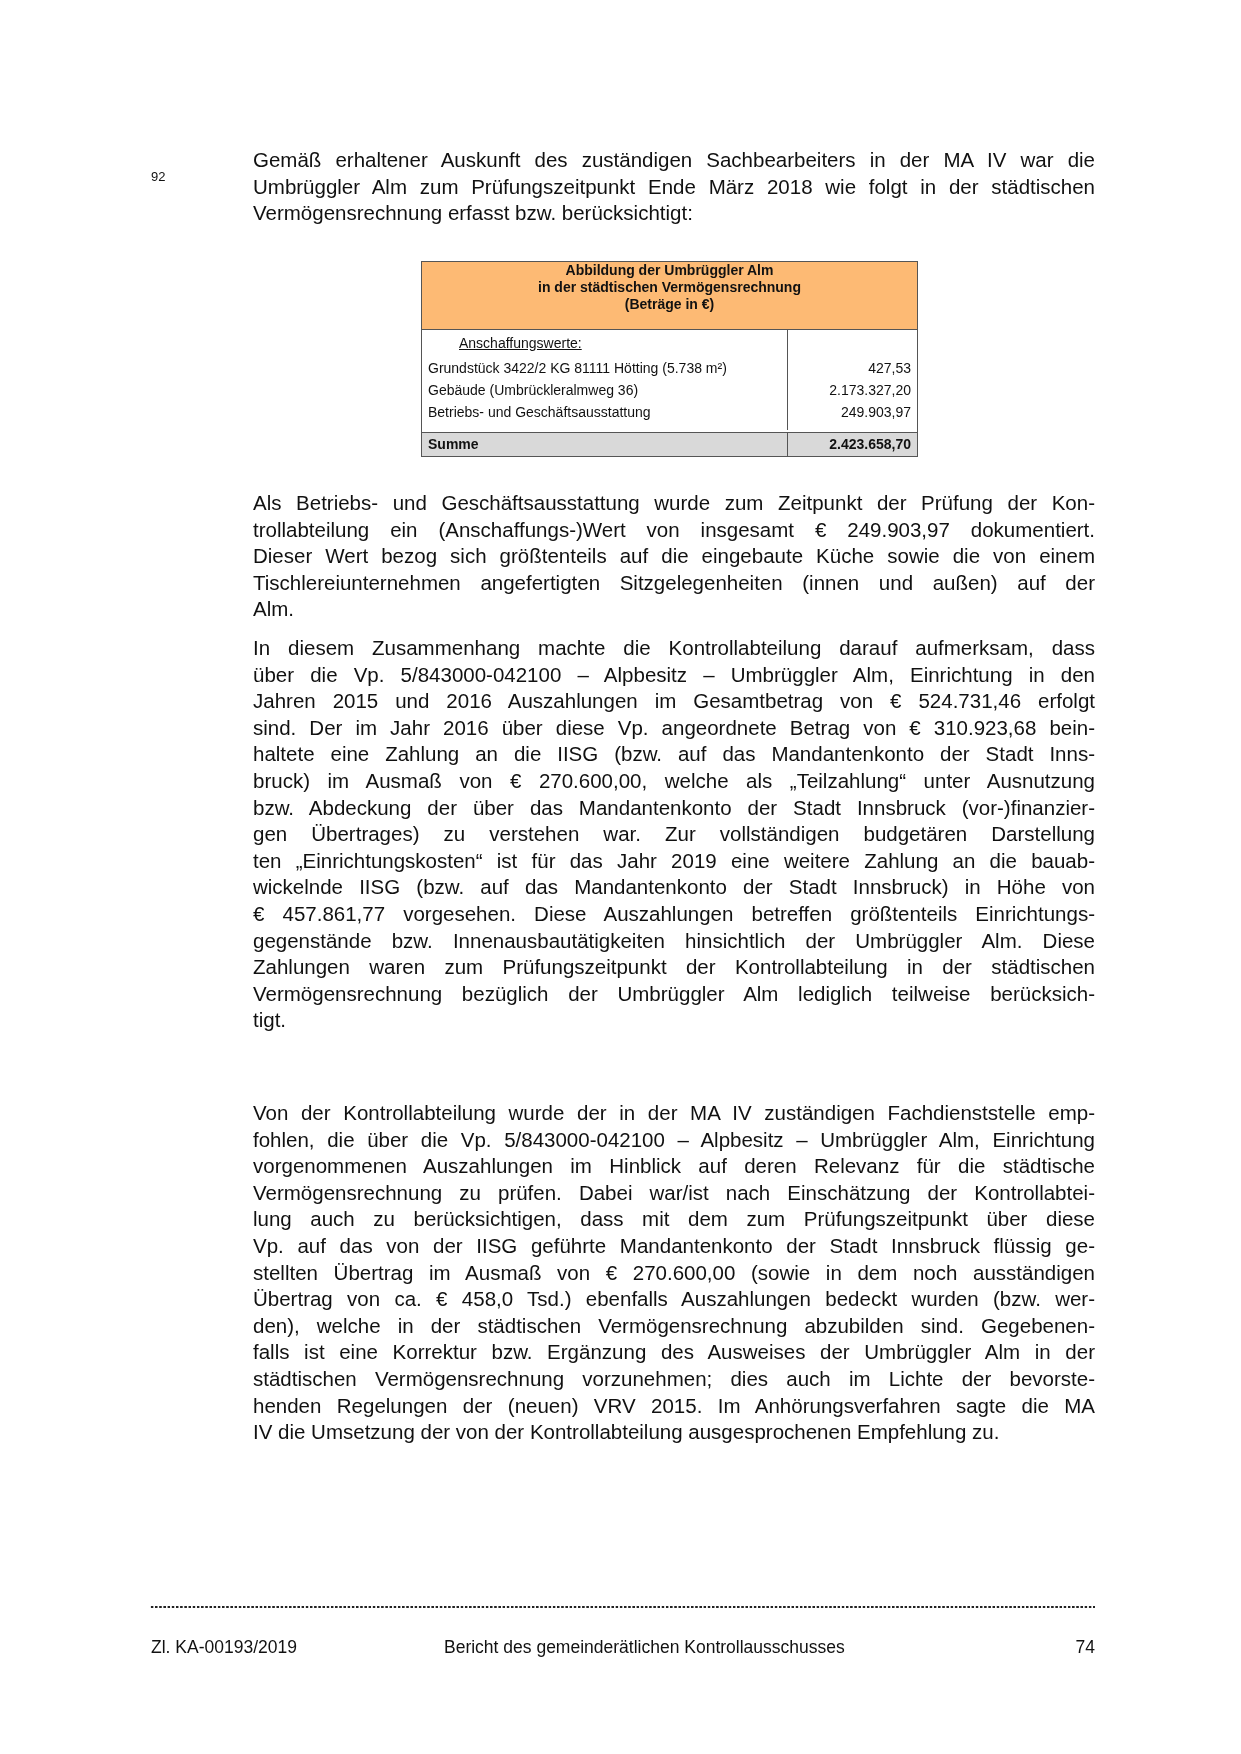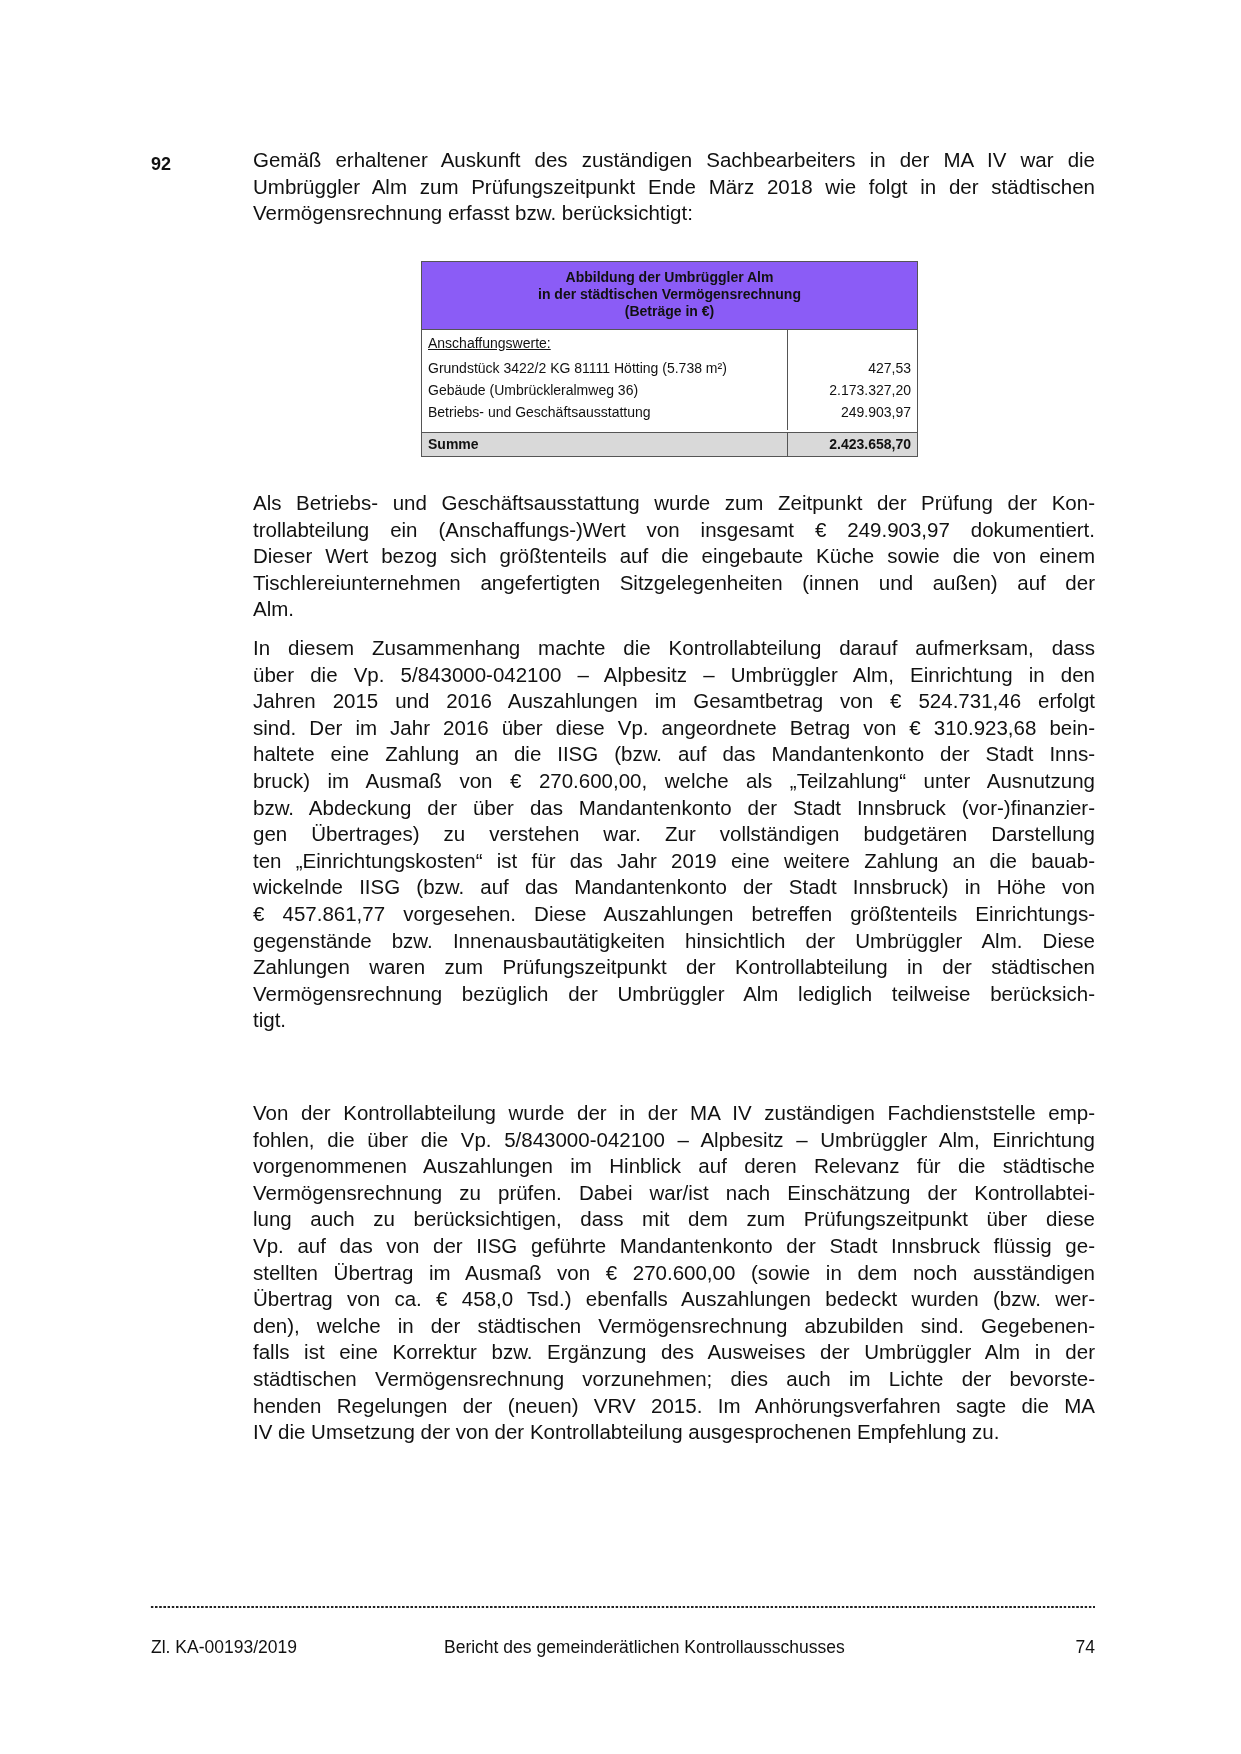--- a/index.html
+++ b/index.html
@@ -1,30 +1,30 @@
 <!DOCTYPE html>
 <html><head>
   <meta charset="utf-8">
   <style>
     html, body { margin: 0; padding: 0; background: #ffffff; }
     body { width: 1241px; height: 1754px; position: relative; overflow: hidden;
            font-family: "Liberation Sans", sans-serif; color: #111111; }
-    .para-num { position: absolute; left: 151px; top: 151px; font-size: 18px; line-height: 27px; font-weight: bold; }
+    .para-num { position: absolute; left: 151px; top: 163px; font-size: 13px; line-height: 27px; }
     .textblock { position: absolute; left: 253px; width: 842px; font-size: 20.5px; line-height: 26.6px; }
     .textblock .line { display: block; white-space: nowrap; text-align: justify; text-align-last: justify; height: 26.6px; }
     .textblock .line.last { text-align-last: left; }
     #p1 { top: 147px; }
     #p2 { top: 490px; }
     #p3 { top: 635px; }
     #p4 { top: 1100px; }
 
     .tbl { position: absolute; left: 421px; top: 261px; width: 497px; height: 196px;
            border: 1.5px solid #555; box-sizing: border-box; font-size: 14px; }
-    .tbl-head { height: 68px; background: #8b5cf6; border-bottom: 1.5px solid #555;
-                text-align: center; font-weight: bold; font-size: 14px; line-height: 17px; padding-top: 7px; box-sizing: border-box; }
+    .tbl-head { height: 68px; background: #fdba74; border-bottom: 1.5px solid #555;
+                text-align: center; font-weight: bold; font-size: 14px; line-height: 17px; box-sizing: border-box; }
     .tbl-body { position: relative; height: 100px; }
     .tbl-divider { position: absolute; left: 365px; top: 0; bottom: 0; border-left: 1.5px solid #555; }
     .tbl-row { position: absolute; left: 6px; right: 6px; height: 22px; line-height: 22px; font-size: 14px; }
     .tbl-row .lbl { position: absolute; left: 0; }
     .tbl-row .val { position: absolute; right: 0; }
     .tbl-sum { position: absolute; left: 0; right: 0; bottom: 0; height: 24px; background: #d9d9d9;
                border-top: 1.5px solid #555; font-weight: bold; line-height: 22px; box-sizing: border-box; padding-left: 16px; }
     .tbl-sum .lbl { position: absolute; left: 6px; }
     .tbl-sum .val { position: absolute; right: 6px; }
     .tbl-sum .divider { position: absolute; left: 365px; top: 0; bottom: 0; border-left: 1.5px solid #555; }
@@ -50,21 +50,21 @@
 </div>
 
 <div class="tbl">
   <div class="tbl-head">
     <div>Abbildung der Umbrüggler Alm</div>
     <div>in der städtischen Vermögensrechnung</div>
     <div>(Beträge in €)</div>
   </div>
   <div class="tbl-body">
     <div class="tbl-divider"></div>
-    <div class="tbl-row" style="top:2px;">
+    <div class="tbl-row" style="top:2px;margin-left:31px;">
       <span class="lbl underline">Anschaffungswerte:</span>
     </div>
     <div class="tbl-row" style="top:27px;">
       <span class="lbl">Grundstück 3422/2 KG 81111 Hötting (5.738 m²)</span>
       <span class="val">427,53</span>
     </div>
     <div class="tbl-row" style="top:49px;">
       <span class="lbl">Gebäude (Umbrückleralmweg 36)</span>
       <span class="val">2.173.327,20</span>
     </div>

